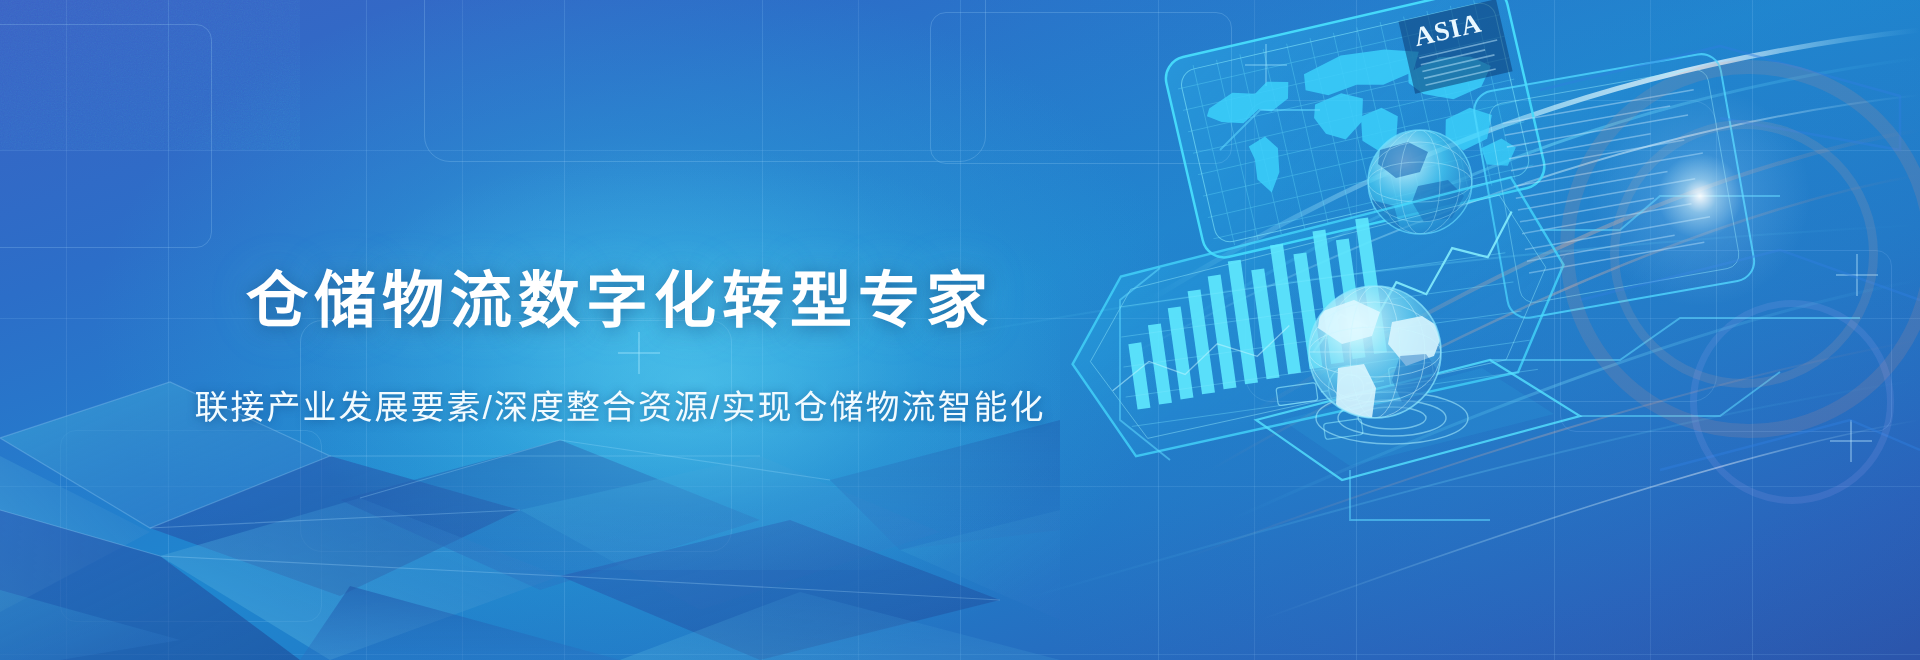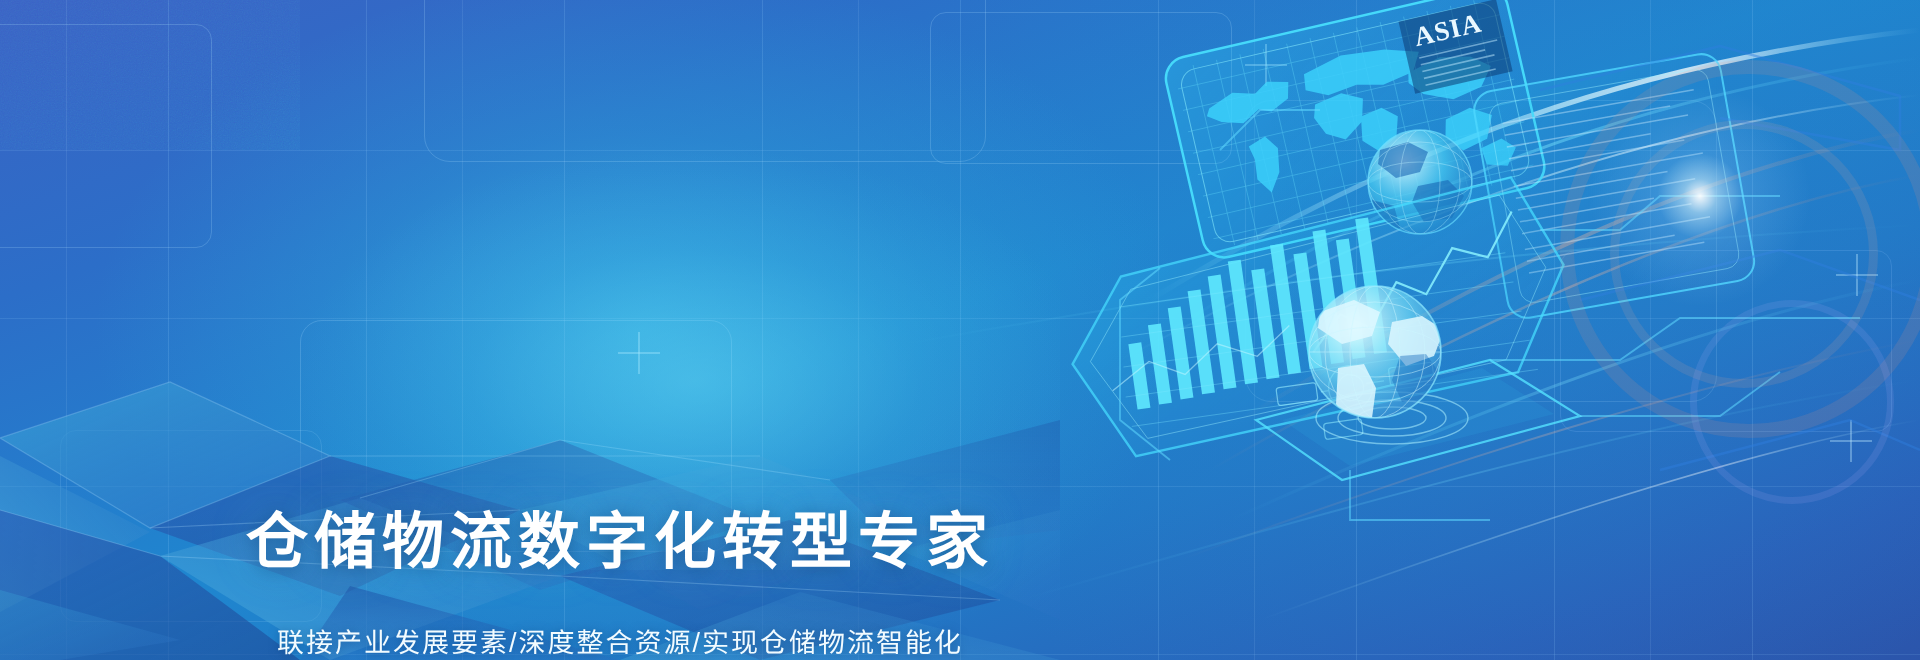--- a/index.html
+++ b/index.html
@@ -50,32 +50,32 @@
   
   .glow-core{
     position:absolute;left:300px;top:150px;width:760px;height:420px;
     background:radial-gradient(ellipse at 52% 55%, rgba(120,235,255,.34) 0%, rgba(80,205,245,.15) 40%, rgba(70,190,240,0) 72%);
     pointer-events:none;
   }
 
   
   .copy{
     position:absolute;left:0;top:0;width:1240px;height:660px;
-    display:flex;flex-direction:column;align-items:center;justify-content:flex-end;
+    display:flex;flex-direction:column;align-items:center;justify-content:center;
     padding-top:18px;box-sizing:border-box;
   }
   .headline{
     margin:0;
     font-size:62px;font-weight:700;letter-spacing:6px;color:#ffffff;
     text-shadow:0 2px 18px rgba(8,55,110,.55), 0 0 42px rgba(120,225,255,.35);
     white-space:nowrap;
   }
   .subhead{
     margin:40px 0 0 0;
-    font-size:27px;font-weight:500;letter-spacing:2px;color:#f2fbff;
+    font-size:34px;font-weight:500;letter-spacing:2px;color:#f2fbff;
     text-shadow:0 1px 10px rgba(10,60,120,.55);
     white-space:nowrap;
   }
 
   
   .tech{position:absolute;right:0;top:0;width:900px;height:660px;pointer-events:none;}
 
   
   .streaks{position:absolute;inset:0;pointer-events:none;}
 

